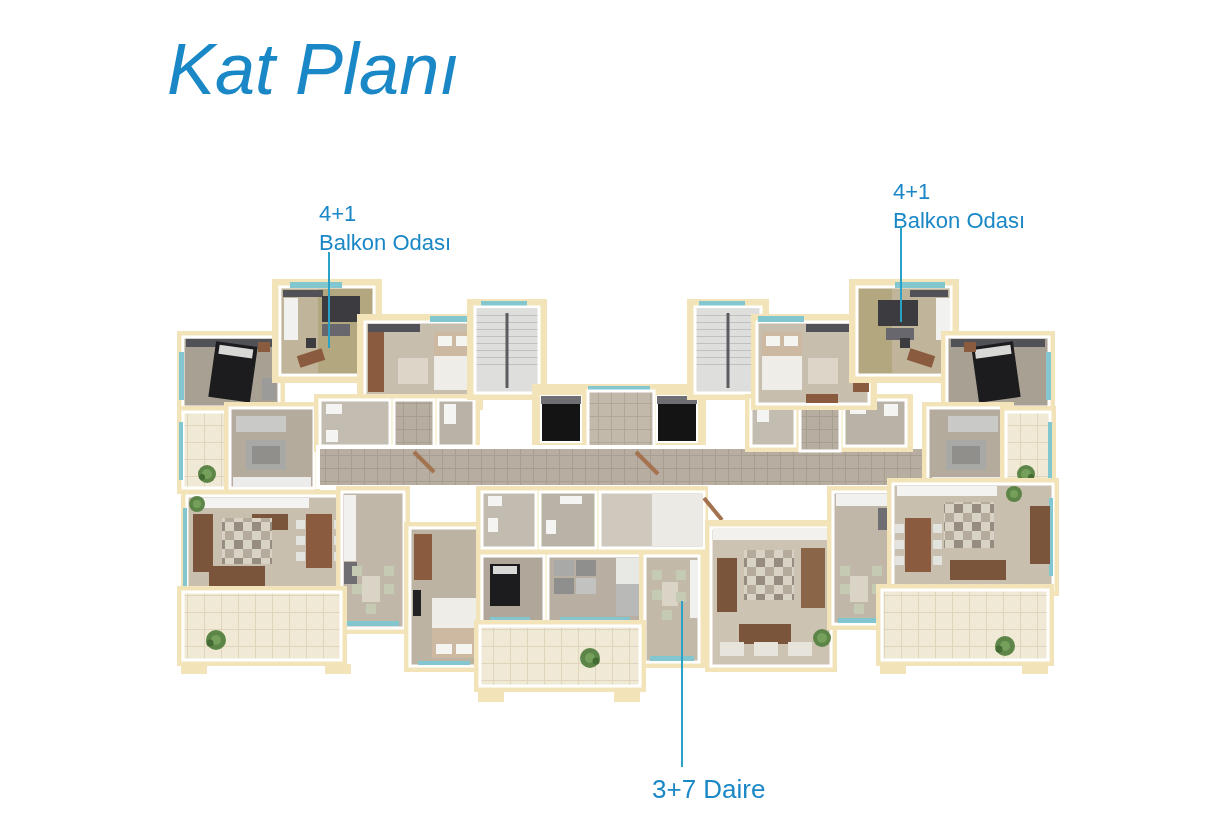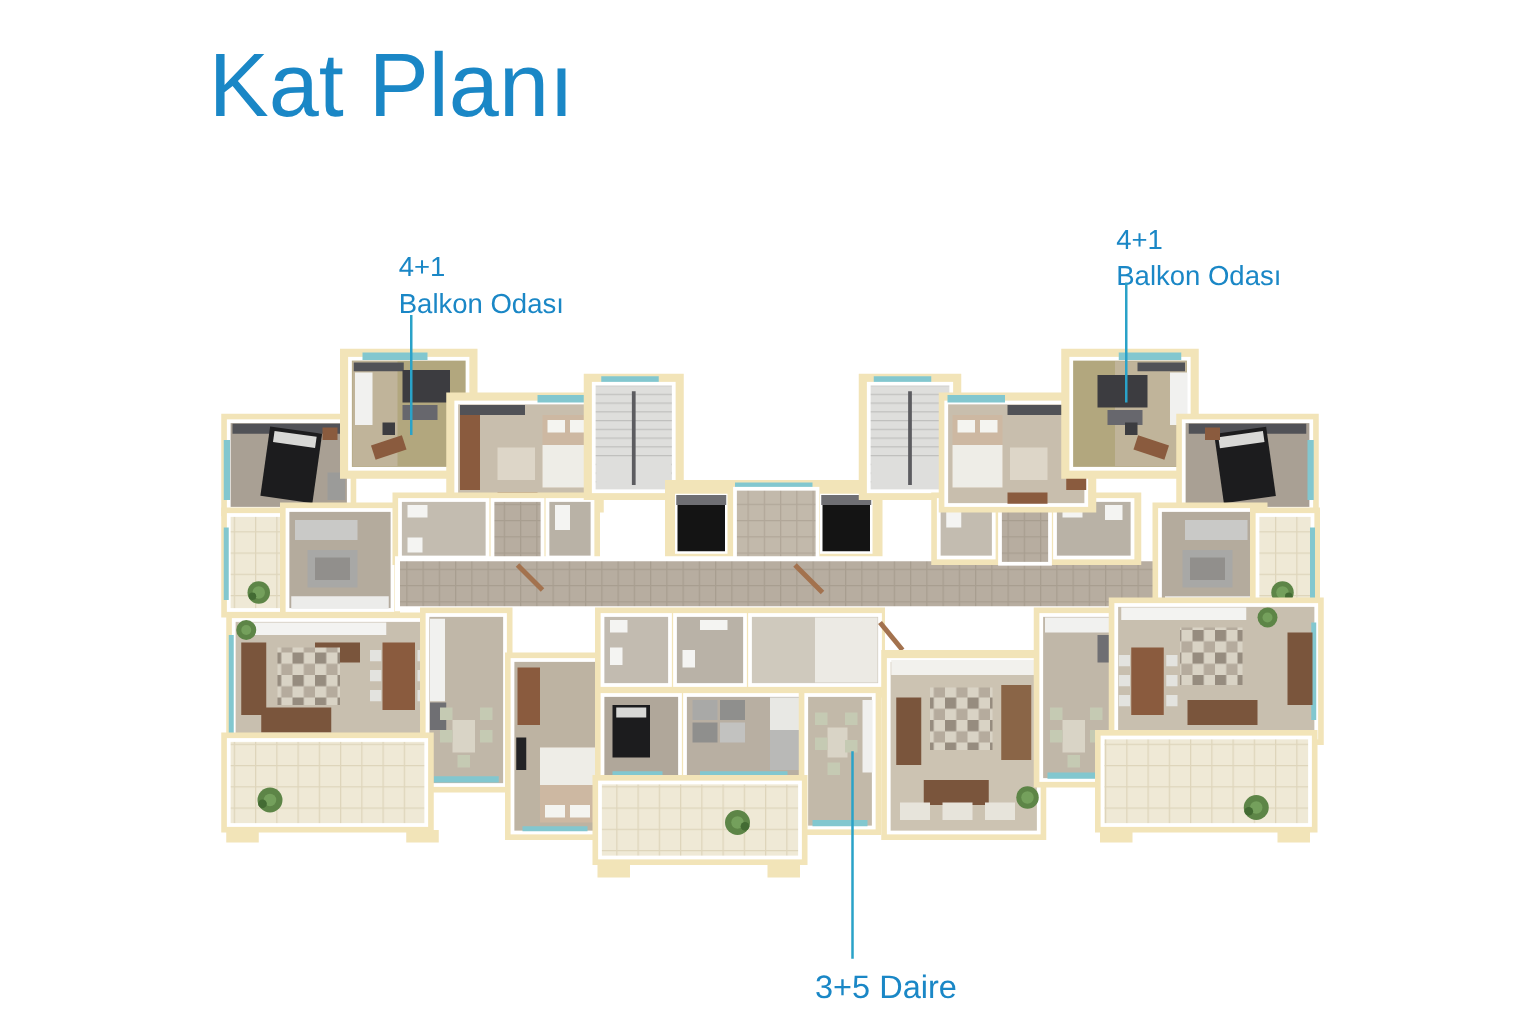--- a/index.html
+++ b/index.html
@@ -1,21 +1,21 @@
 <!DOCTYPE html>
 <html style="--background: #ffffff; --accent: #1a87c6; --leader-line: #2aa2c8; --cream-wall: #f2e4b8; --teal-glass: #82c7cf; --corridor-tile: #b7ada0; --corridor-grout: #a89e90; --lobby-tile: #c2b9ab; --lobby-grout: #b1a799; --balcony-tile: #efe9d6; --balcony-grout: #ded5bb;"><head>
 <meta charset="utf-8">
 <style>
   html,body{margin:0;padding:0;background:#fff;}
   #stage{position:relative;width:1221px;height:821px;background:var(--background,#fff);
          font-family:"Liberation Sans",sans-serif;overflow:hidden;}
   #plan-svg{position:absolute;left:0;top:0;width:1221px;height:821px;}
   .page-title{position:absolute;left:167px;top:30px;font-size:72px;line-height:1.1;
               color:var(--accent);font-family:"Liberation Sans",sans-serif;
-              font-weight:normal;letter-spacing:0px;margin:0;}
+              font-weight:normal;letter-spacing:0px;margin:0;font-style:italic;}
   .unit-label{position:absolute;color:var(--accent);font-size:22px;line-height:29px;
               white-space:nowrap;}
   .unit-label.big{font-size:26px;line-height:30px;}
   .leader-line{position:absolute;width:2px;background:var(--leader-line);}
   
   .wallc{fill:var(--cream-wall);}
   .room{stroke:#ffffff;stroke-width:3px;}
   .glass{fill:var(--teal-glass);}
   .sofa{fill:#7a553c;}
   .wood{fill:#8a5b3e;}
@@ -413,17 +413,17 @@
   </div>
   <div class="leader-line" style="left:328px;top:252px;height:96px;"></div>
 
   <div class="unit-label" style="left:893px;top:177px;">
     <div>4+1</div>
     <div>Balkon Odası</div>
   </div>
   <div class="leader-line" style="left:900px;top:226px;height:96px;"></div>
 
   <div class="unit-label big" style="left:652px;top:774px;">
-    <div>3+5 Daire</div>
+    <div>3+7 Daire</div>
   </div>
   <div class="leader-line" style="left:681px;top:601px;height:166px;"></div>
 
 </div>
 
 </body></html>

